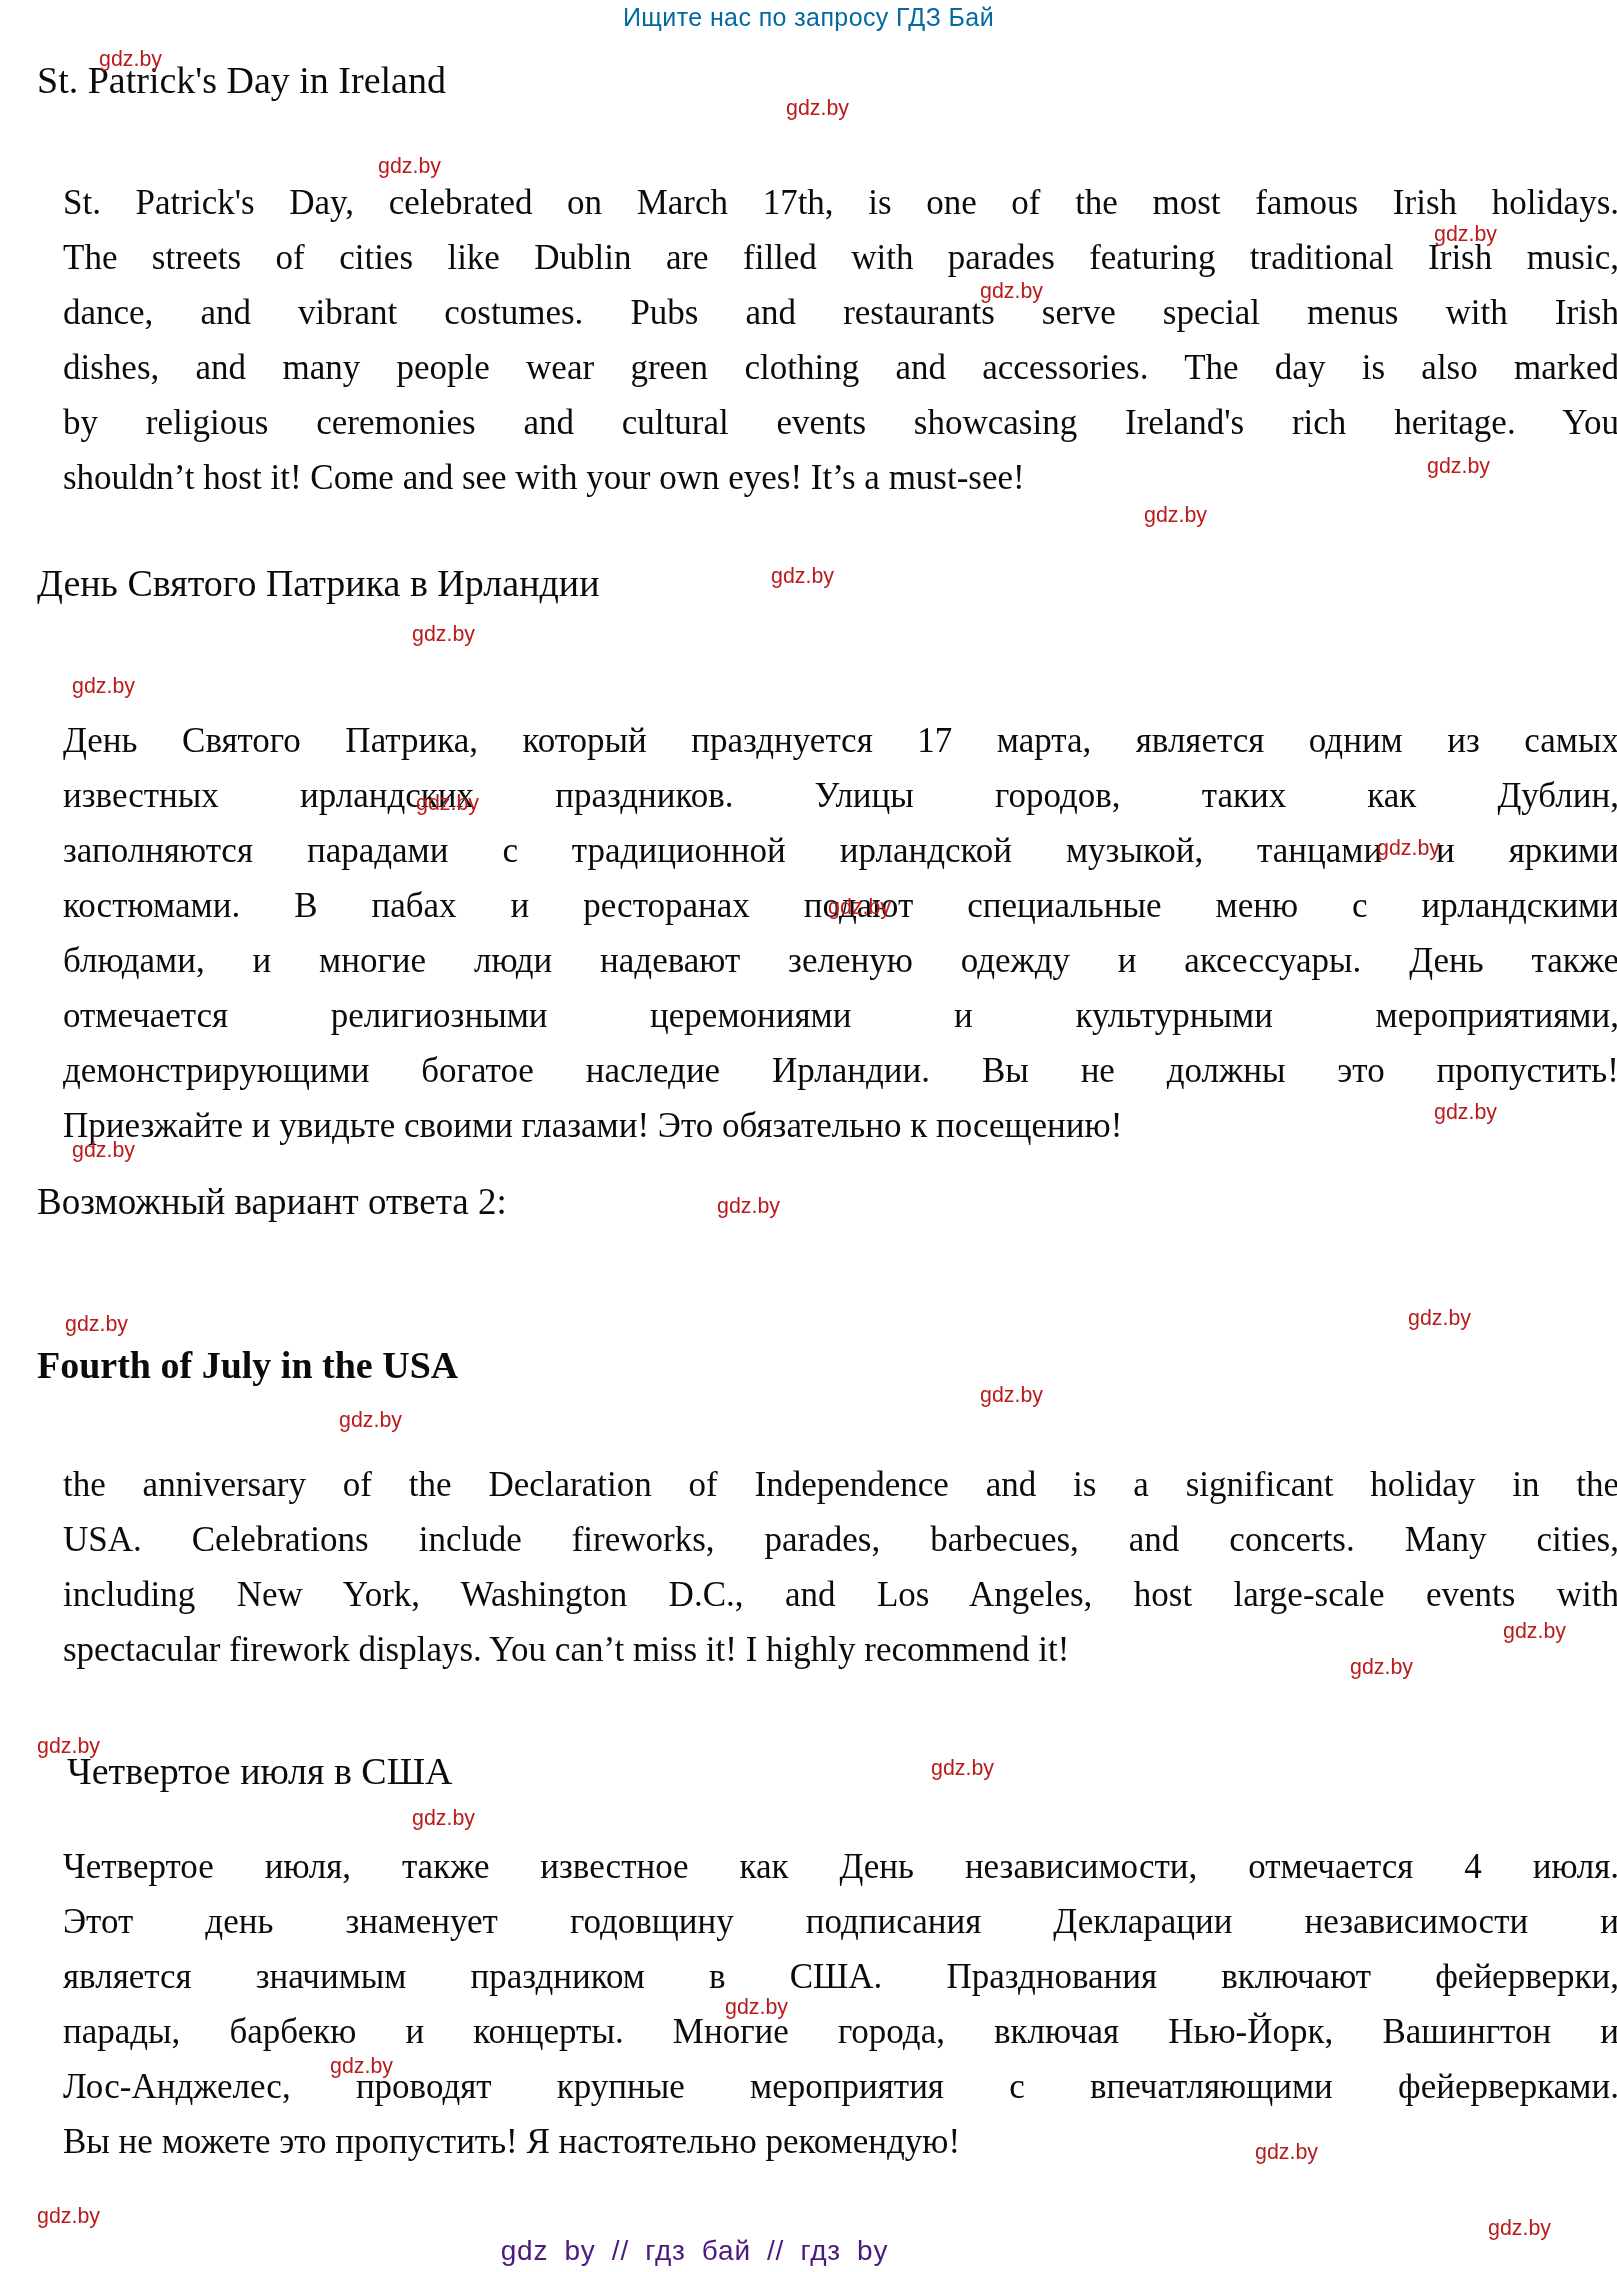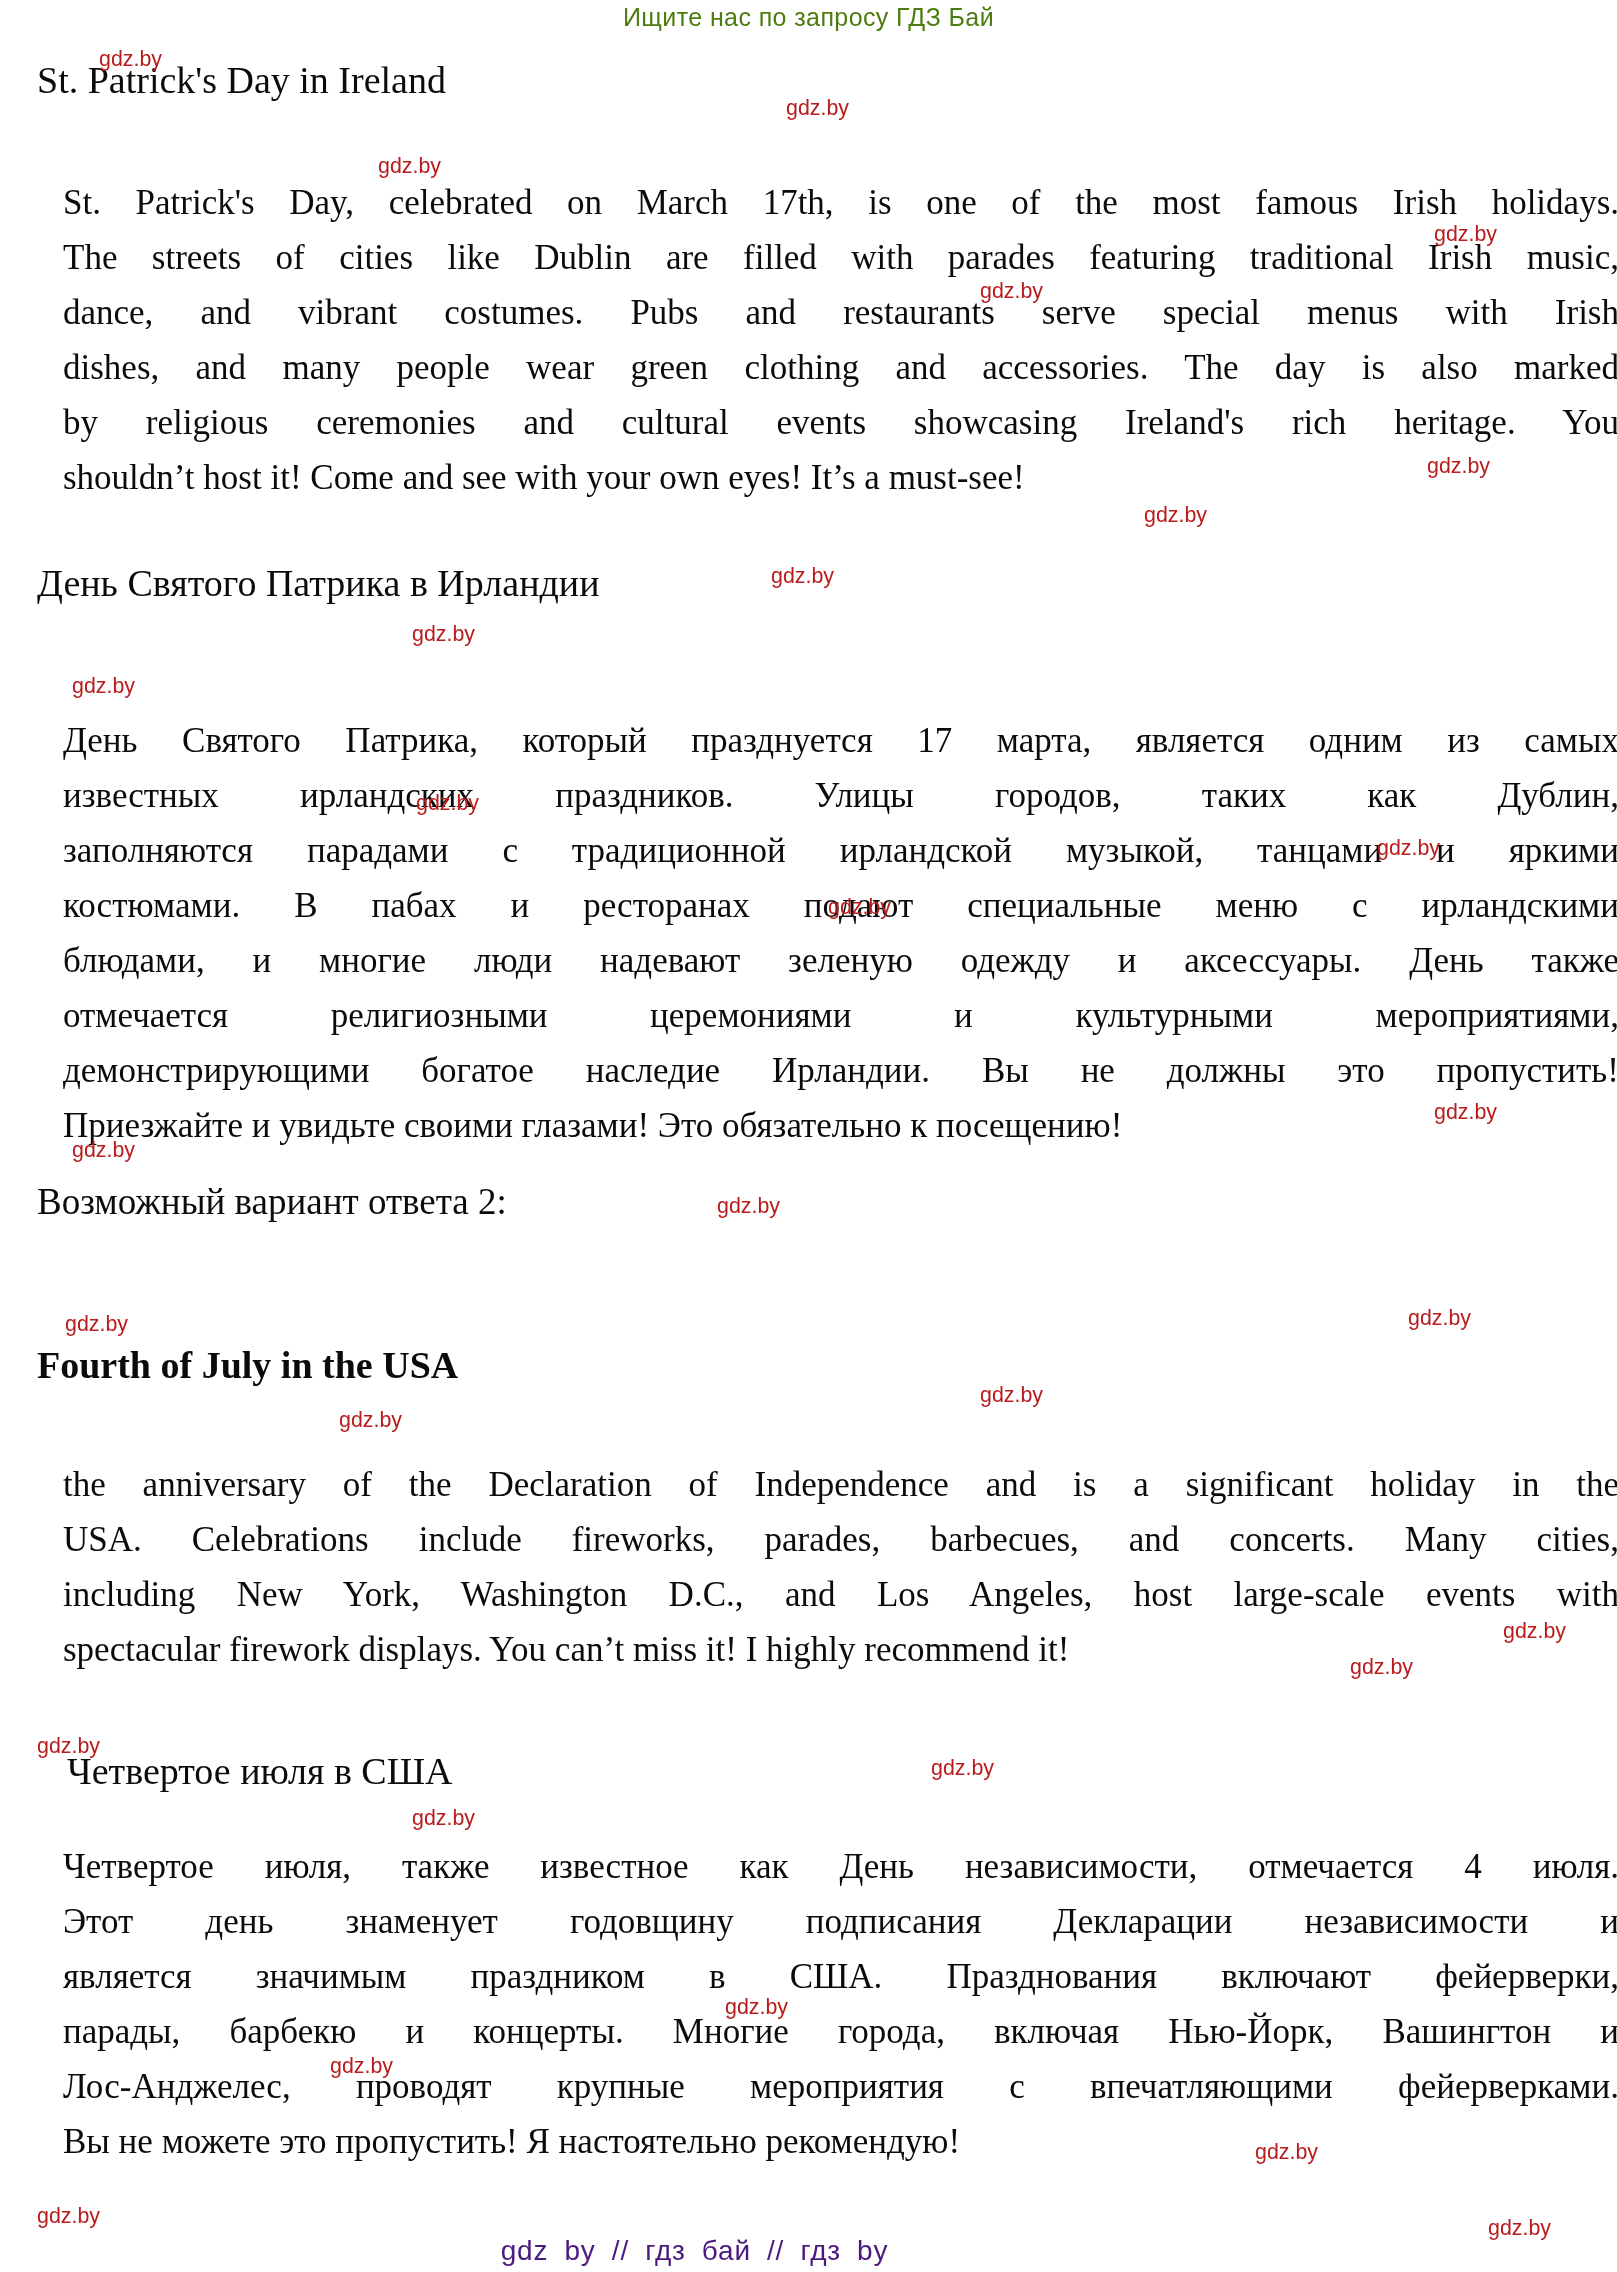--- a/index.html
+++ b/index.html
@@ -10,21 +10,21 @@
     overflow:hidden;
     font-family:"Liberation Serif","DejaVu Serif",serif;
     color:#0b0b0b;
   }
   .page{position:absolute;inset:0;}
   .promo{
     position:absolute;top:3.1px;left:0;width:1617px;
     text-align:center;
     font-family:"Liberation Sans","DejaVu Sans",sans-serif;
     font-size:25px;font-weight:500;letter-spacing:0.4px;
-    color:#4d7c0f;
+    color:#0369a1;
   }
   .doc-title{
     position:absolute;left:37px;width:1556px;
     font-size:38px;line-height:49px;font-weight:400;
     white-space:nowrap;
   }
   .t1{top:56px;}
   .t-ru1{top:559px;}
   .t2{top:1341px;font-weight:bold;}
   .t-ru2{top:1747px;margin-left:30px;}

